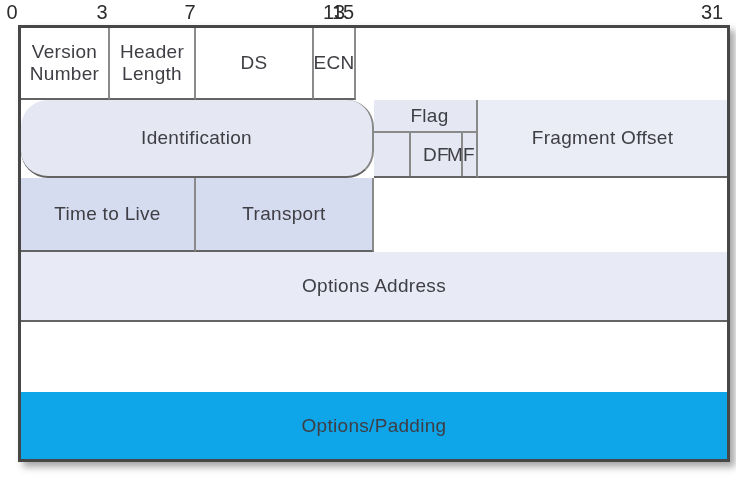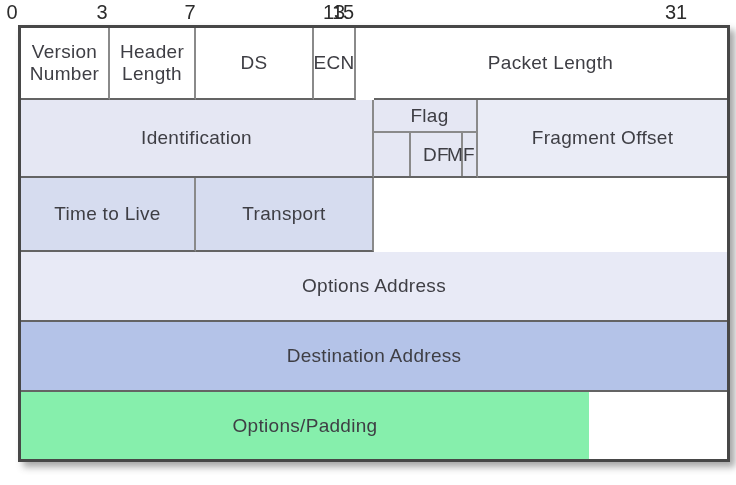--- a/index.html
+++ b/index.html
@@ -56,71 +56,69 @@
 
   
   .r1 { top: 0; height: 72px; background: #ffffff; }
   .c-version  { left: 0;     width: 89px; }
   .c-hlen     { left: 89px;  width: 86px; }
   .c-ds       { left: 175px; width: 118px; }
   .c-ecn      { left: 293px; width: 42px; }
   .c-plen     { left: 353px; width: 353px; }
   
   .r2 { top: 72px; height: 78px; }
-  .c-ident    { left: 0;     width: 353px; background: #e5e7f3; }
+  .c-ident    { left: 0;     width: 353px; background: #e5e7f3; border-radius: 27px; }
   .flag-group { position: absolute; left: 353px; top: 72px; width: 104px; height: 78px;
                 box-sizing: border-box; border-right: 2px solid #8a8a8a;
                 border-bottom: 2px solid #646464; background: #e5e7f3; }
   .c-flag     { left: 0; top: 0; width: 111px; height: 33px; }
   .c-reserved { left: 0;    top: 33px; width: 37px; height: 43px; }
   .c-df       { left: 37px; top: 33px; width: 52px; height: 43px; }
   .c-mf       { left: 72px; top: 33px; width: 30px; height: 43px; }
   .c-frag     { left: 457px; width: 249px; background: #eaecf6; }
   
   .r3 { top: 150px; height: 74px; background: #d6dcef; }
   .c-ttl      { left: 0;     width: 175px; text-align: right; }
   .c-transport{ left: 175px; width: 178px; }
   .c-checksum { left: 353px; width: 353px; }
   
   .r4 { top: 224px; height: 70px; left: 0; width: 706px; background: #e8eaf6; }
   .r5 { top: 294px; height: 70px; left: 0; width: 706px; background: #b4c3e8; }
-  .r6 { top: 364px; height: 67px; left: 0; width: 568px; background: #86efac; }
+  .r6 { top: 364px; height: 67px; left: 0; width: 706px; background: #0ea5e9; }
 </style>
 </head>
 <body>
 
 <div class="stage">
 
   <div class="bit-label" style="left:12px;">0</div>
   <div class="bit-label" style="left:102px;">3</div>
   <div class="bit-label" style="left:190px;">7</div>
   <div class="bit-label" style="left:310px;margin-left:24px;">13</div>
   <div class="bit-label" style="left:343px;">15</div>
-  <div class="bit-label" style="left:676px;">31</div>
+  <div class="bit-label" style="left:712px;">31</div>
 
   <div class="ptable">
 
     <div class="cell r1 c-version bR bB">Version
 Number</div>
     <div class="cell r1 c-hlen bR bB">Header
 Length</div>
     <div class="cell r1 c-ds bR bB">DS</div>
     <div class="cell r1 c-ecn bR bB">ECN</div>
-    <div class="cell r1 c-plen bB">Packet Length</div>
 
     <div class="cell r2 c-ident bR bB">Identification</div>
     <div class="flag-group">
       <div class="cell c-flag bBthin">Flag</div>
       <div class="cell c-reserved bR"></div>
       <div class="cell c-df bR">DF</div>
       <div class="cell c-mf">MF</div>
     </div>
     <div class="cell r2 c-frag bB">Fragment Offset</div>
 
     <div class="cell r3 c-ttl bR bB">Time to Live</div>
     <div class="cell r3 c-transport bR bB">Transport</div>
 
     <div class="cell r4 bB">Options Address</div>
-    <div class="cell r5 bB">Destination Address</div>
     <div class="cell r6">Options/Padding</div>
 
   </div>
 </div>
 
 </body></html>

